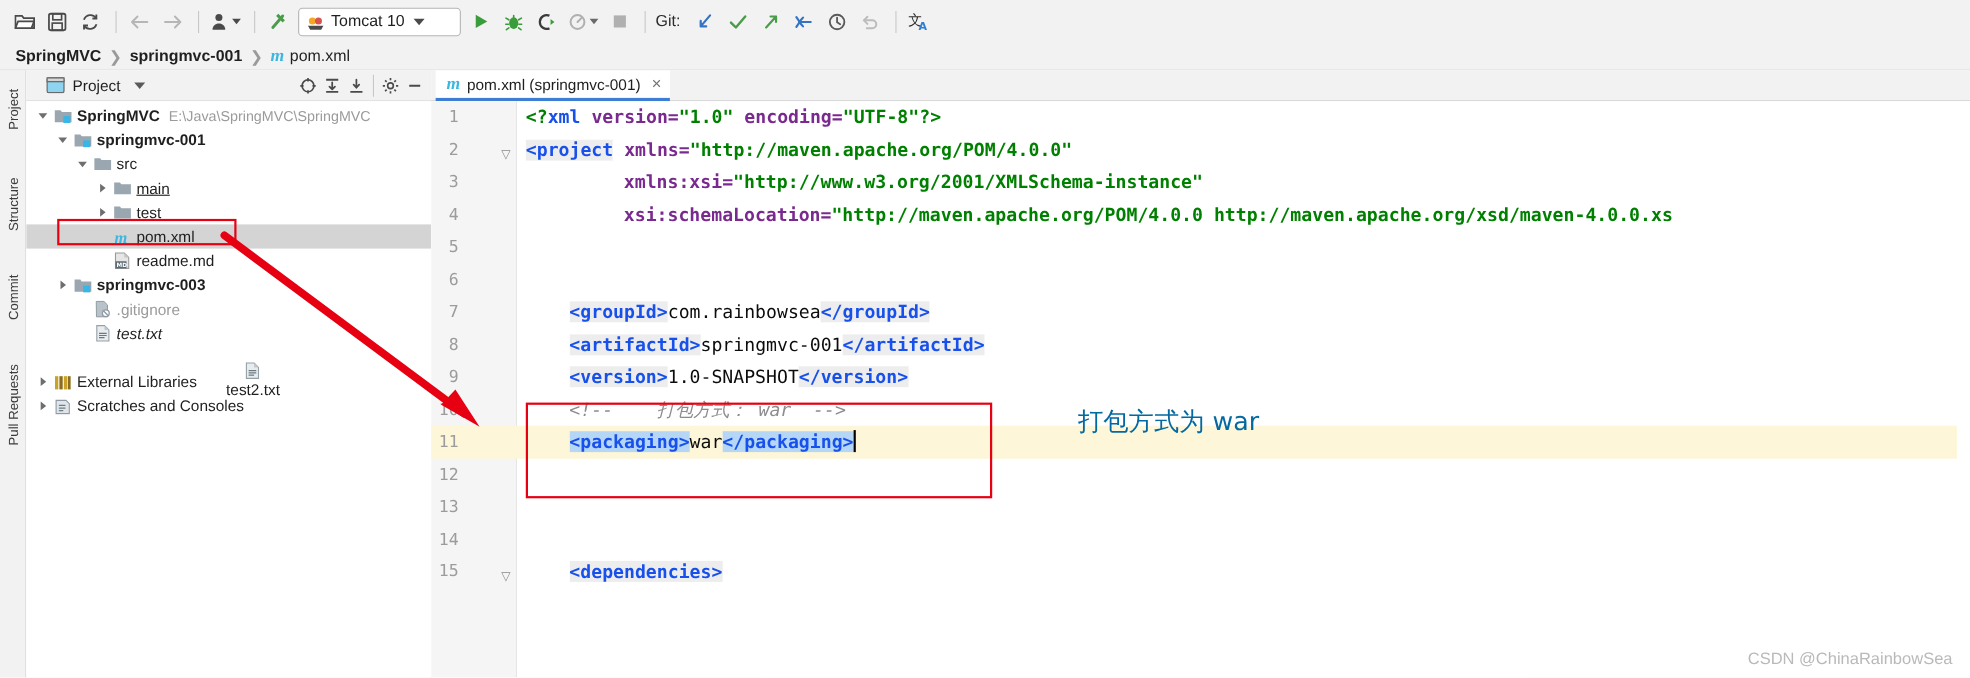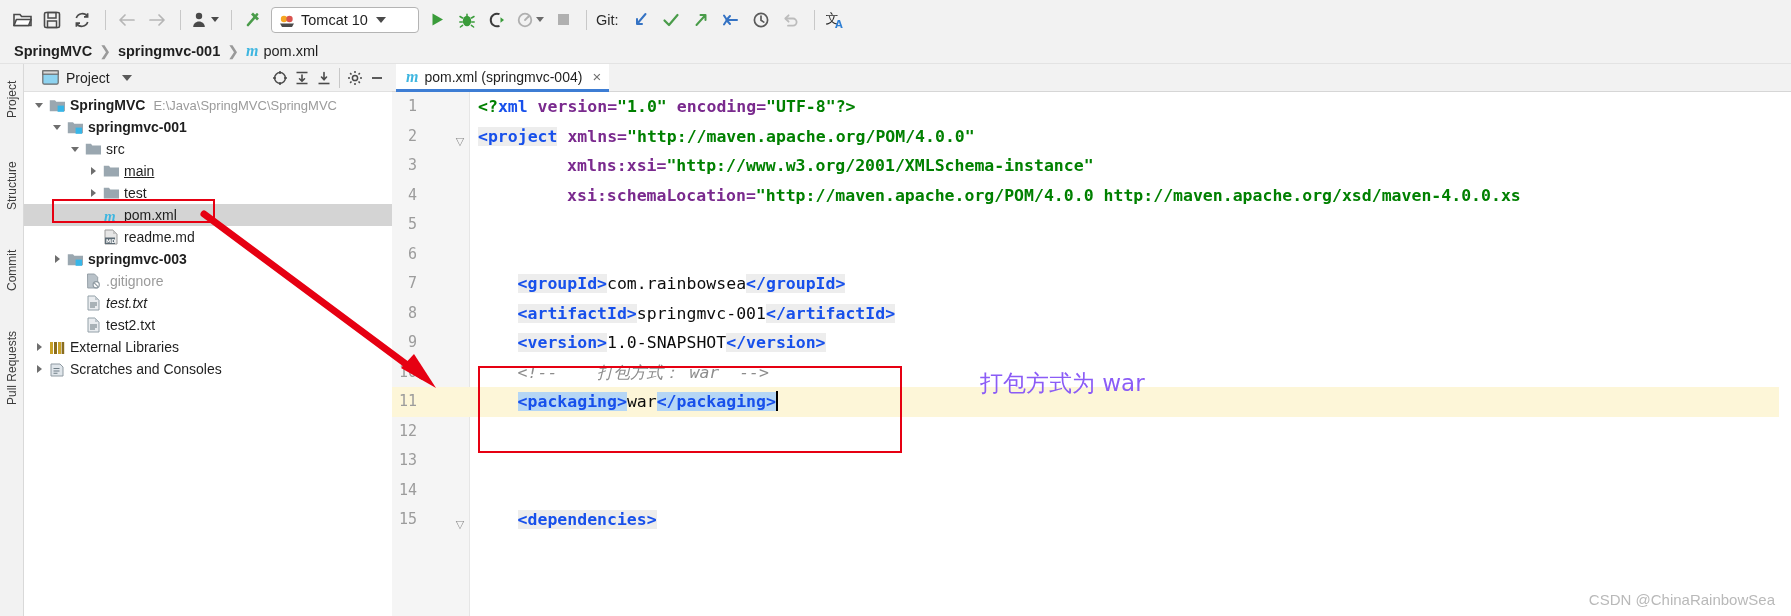--- a/index.html
+++ b/index.html
@@ -270,21 +270,21 @@
   }
 
   
   .anno-box {
     position: absolute;
     border: 2px solid #e60012;
     pointer-events: none;
   }
   .anno-text {
     position: absolute;
-    color: #8b5cf6;
+    color: #0369a1;
     font-size: 23px;
     font-family: "DejaVu Sans", sans-serif;
     white-space: nowrap;
   }
   .anno-arrow { position: absolute; pointer-events: none; }
   .watermark {
     position: absolute;
     right: 16px; bottom: 8px;
     color: #b9b9b9;
     font-size: 15px;
@@ -610,21 +610,21 @@
           <span class="tw"></span>
           <span class="ticon">
             <svg width="15" height="16" viewBox="0 0 15 16">
               <path d="M2 1h7l4 4v10H2z" fill="#e9ecef" stroke="#93a0a8" stroke-width="1"></path>
               <path d="M9 1v4h4" fill="#c0c8cd"></path>
               <path d="M4 8h7M4 10h7M4 12h5" stroke="#6b7880" stroke-width="1.1"></path>
             </svg>
           </span>
           <span class="tlabel">test.txt</span>
         </div>
-        <div class="tree-row" style="padding-left: 44px;">
+        <div class="tree-row" style="padding-left: 44px; flex-direction: column;">
           <span class="tw"></span>
           <span class="ticon">
             <svg width="15" height="16" viewBox="0 0 15 16">
               <path d="M2 1h7l4 4v10H2z" fill="#e9ecef" stroke="#93a0a8" stroke-width="1"></path>
               <path d="M9 1v4h4" fill="#c0c8cd"></path>
               <path d="M4 8h7M4 10h7M4 12h5" stroke="#6b7880" stroke-width="1.1"></path>
             </svg>
           </span>
           <span class="tlabel">test2.txt</span>
         </div>
@@ -654,21 +654,21 @@
           </span>
           <span class="tlabel">Scratches and Consoles</span>
         </div>
       </div>
   </div>
 
   <div class="editor-area">
     <div class="tabbar">
       <div class="tab">
         <span class="tab-m">m</span>
-        <span class="tab-title">pom.xml (springmvc-004)</span>
+        <span class="tab-title">pom.xml (springmvc-001)</span>
         <span class="tab-close">×</span>
       </div>
     </div>
 
     <div class="code-wrap">
       <div class="gutter">
           <div class="hl-gutter" style="top: 295px;"></div>
           <div class="lineno" style="top: 0px;">1</div>
           <div class="lineno" style="top: 29.5px;">2</div>
           <div class="lineno" style="top: 59px;">3</div>

